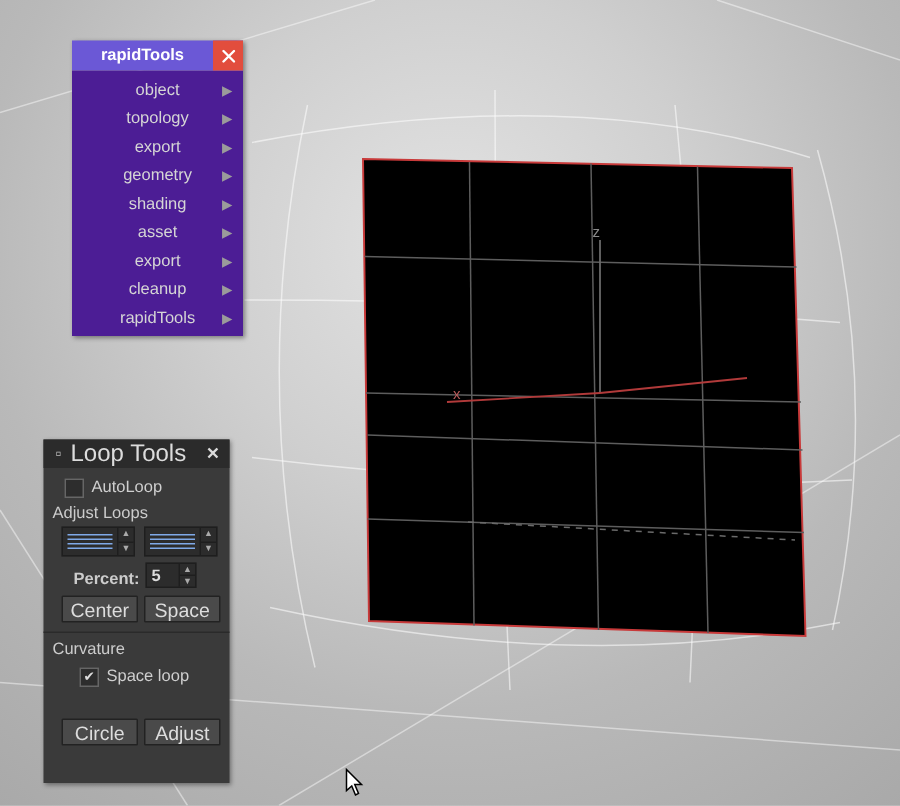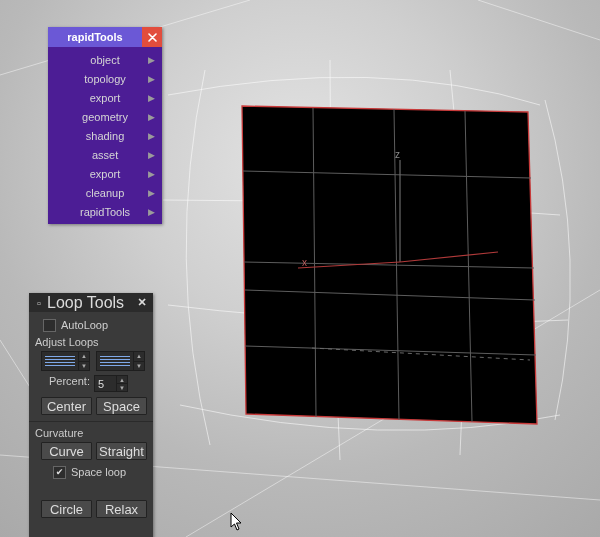--- a/index.html
+++ b/index.html
@@ -27,21 +27,21 @@
   .chk .box{width:11px;height:11px;border:1px solid #666;background:#2d2d2d;margin-right:5px;display:flex;align-items:center;justify-content:center;}
   .chk .box.checked::after{content:"✔";font-size:9px;color:#ddd;line-height:1;}
   .section-label{color:#ccc;margin:3px 0 3px 0;}
   .stepper-row{display:flex;gap:6px;margin:2px 0 4px 6px;}
   .stepper{display:flex;align-items:center;width:47px;height:18px;border:1px solid #1e1e1e;background:#2c2c2c;}
   .stepper .stripes{flex:1;height:100%;display:flex;flex-direction:column;justify-content:space-evenly;padding:2px 3px;box-sizing:border-box;}
   .stepper .stripes span{height:1px;background:#7fa9e8;}
   .stepper .spin{width:10px;height:100%;border-left:1px solid #1e1e1e;display:flex;flex-direction:column;}
   .stepper .spin div{flex:1;display:flex;align-items:center;justify-content:center;color:#aaa;font-size:6px;}
   .stepper .spin div:first-child{border-bottom:1px solid #1e1e1e;}
-  .pct-row{display:flex;align-items:flex-start;margin:2px 0 5px 14px;}
+  .pct-row{display:flex;align-items:flex-end;margin:2px 0 5px 14px;font-weight:bold;}
   .pct-row .lbl{margin-right:4px;color:#ccc;}
   .pct-row .num{display:flex;align-items:center;width:32px;height:15px;border:1px solid #1e1e1e;background:#2c2c2c;}
   .pct-row .num .val{flex:1;padding:0 3px;color:#ddd;}
   .pct-row .num .spin{width:10px;height:100%;border-left:1px solid #1e1e1e;display:flex;flex-direction:column;}
   .pct-row .num .spin div{flex:1;display:flex;align-items:center;justify-content:center;color:#aaa;font-size:6px;}
   .pct-row .num .spin div:first-child{border-bottom:1px solid #1e1e1e;}
   .btn-row{display:flex;gap:4px;margin:3px 0 3px 6px;}
   .btn{flex:1;height:16px;border:1px solid #222;background:#4a4a4a;color:#ddd;display:flex;align-items:center;justify-content:center;font-size:13px;cursor:pointer;border-radius:1px;}
   .sep{height:1px;background:#2a2a2a;margin:6px -6px 5px -6px;}
   .curv-chk{margin:4px 0 20px 18px;}
@@ -201,32 +201,28 @@
 
     <div class="btn-row">
       <div class="btn">Center</div>
       <div class="btn">Space</div>
     </div>
 
     <div class="sep"></div>
 
     <div class="section-label">Curvature</div>
 
-    <div class="btn-row">
-      <div class="btn">Curve</div>
-      <div class="btn">Straight</div>
-    </div>
 
     <div class="chk curv-chk">
       <span class="box checked"></span>
       <span>Space loop</span>
     </div>
 
     <div class="btn-row">
       <div class="btn">Circle</div>
-      <div class="btn">Relax</div>
+      <div class="btn">Adjust</div>
     </div>
   </div>
 </div>
 
 <svg class="cursor" width="14" height="20" viewBox="0 0 14 20">
   <path d="M1 1 L1 15 L4.5 12 L7 18 L9 17 L6.5 11 L11 11 Z" fill="#fff" stroke="#000" stroke-width="1"></path>
 </svg>
 
 </body></html>

